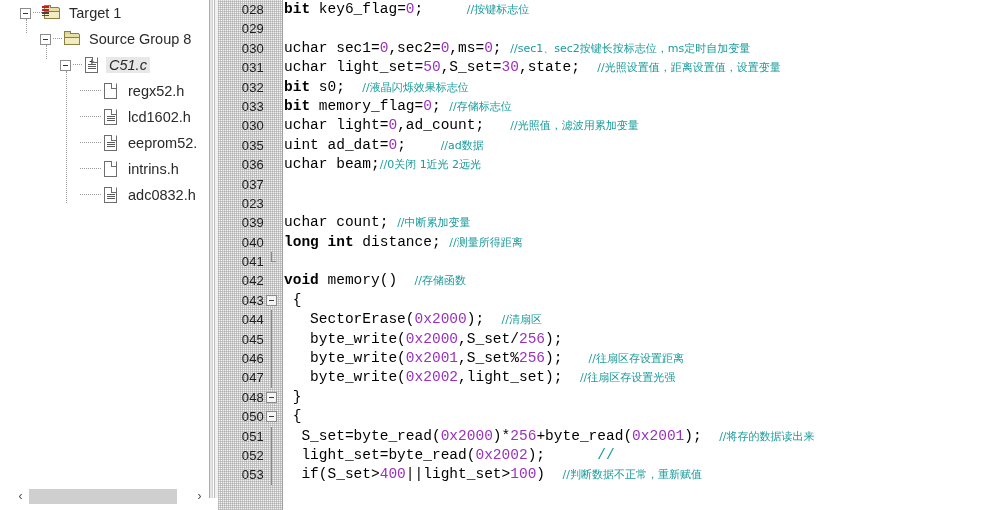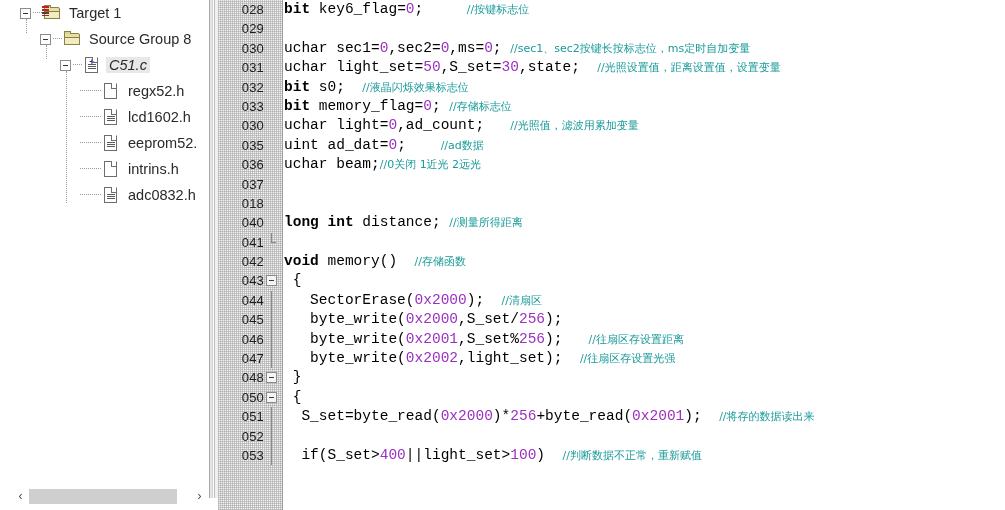--- a/index.html
+++ b/index.html
@@ -447,30 +447,31 @@
         <div class="code-line"><span class="lnum">028</span><span class="ltext"><span class="kw">bit </span><span class="plain">key6_flag=</span><span class="num">0</span><span class="plain">;     </span><span class="cmt cmt-cn">//按键标志位</span></span></div>
         <div class="code-line"><span class="lnum">029</span><span class="ltext"></span></div>
         <div class="code-line"><span class="lnum">030</span><span class="ltext"><span class="plain">uchar sec1=</span><span class="num">0</span><span class="plain">,sec2=</span><span class="num">0</span><span class="plain">,ms=</span><span class="num">0</span><span class="plain">; </span><span class="cmt cmt-cn">//sec1、sec2按键长按标志位，ms定时自加变量</span></span></div>
         <div class="code-line"><span class="lnum">031</span><span class="ltext"><span class="plain">uchar light_set=</span><span class="num">50</span><span class="plain">,S_set=</span><span class="num">30</span><span class="plain">,state;  </span><span class="cmt cmt-cn">//光照设置值，距离设置值，设置变量</span></span></div>
         <div class="code-line"><span class="lnum">032</span><span class="ltext"><span class="kw">bit </span><span class="plain">s0;  </span><span class="cmt cmt-cn">//液晶闪烁效果标志位</span></span></div>
         <div class="code-line"><span class="lnum">033</span><span class="ltext"><span class="kw">bit </span><span class="plain">memory_flag=</span><span class="num">0</span><span class="plain">; </span><span class="cmt cmt-cn">//存储标志位</span></span></div>
         <div class="code-line"><span class="lnum">030</span><span class="ltext"><span class="plain">uchar light=</span><span class="num">0</span><span class="plain">,ad_count;   </span><span class="cmt cmt-cn">//光照值，滤波用累加变量</span></span></div>
         <div class="code-line"><span class="lnum">035</span><span class="ltext"><span class="plain">uint ad_dat=</span><span class="num">0</span><span class="plain">;    </span><span class="cmt cmt-cn">//ad数据</span></span></div>
         <div class="code-line"><span class="lnum">036</span><span class="ltext"><span class="plain">uchar beam;</span><span class="cmt cmt-cn">//0关闭 1近光 2远光</span></span></div>
         <div class="code-line"><span class="lnum">037</span></div>
-        <div class="code-line"><span class="lnum">018</span><span class="ltext"></span></div>
+        <div class="code-line"><span class="lnum">023</span><span class="ltext"></span></div>
+        <div class="code-line"><span class="lnum">039</span><span class="ltext"><span class="plain">uchar count; </span><span class="cmt cmt-cn">//中断累加变量</span></span></div>
         <div class="code-line"><span class="lnum">040</span><span class="ltext"><span class="kw">long int </span><span class="plain">distance; </span><span class="cmt cmt-cn">//测量所得距离</span></span></div>
         <div class="code-line"><span class="lnum">041</span><span class="foldline end endcap"></span><span class="ltext"></span></div>
         <div class="code-line"><span class="lnum">042</span><span class="ltext"><span class="kw">void </span><span class="plain">memory()  </span><span class="cmt cmt-cn">//存储函数</span></span></div>
         <div class="code-line"><span class="lnum">043</span><span class="fold"></span><span class="ltext"><span class="plain"> {</span></span></div>
         <div class="code-line"><span class="lnum">044</span><span class="foldline"></span><span class="ltext"><span class="plain">   SectorErase(</span><span class="num">0x2000</span><span class="plain">);  </span><span class="cmt cmt-cn">//清扇区</span></span></div>
         <div class="code-line"><span class="lnum">045</span><span class="foldline"></span><span class="ltext"><span class="plain">   byte_write(</span><span class="num">0x2000</span><span class="plain">,S_set/</span><span class="num">256</span><span class="plain">);</span></span></div>
         <div class="code-line"><span class="lnum">046</span><span class="foldline"></span><span class="ltext"><span class="plain">   byte_write(</span><span class="num">0x2001</span><span class="plain">,S_set%</span><span class="num">256</span><span class="plain">);   </span><span class="cmt cmt-cn">//往扇区存设置距离</span></span></div>
         <div class="code-line"><span class="lnum">047</span><span class="foldline"></span><span class="ltext"><span class="plain">   byte_write(</span><span class="num">0x2002</span><span class="plain">,light_set);  </span><span class="cmt cmt-cn">//往扇区存设置光强</span></span></div>
         <div class="code-line"><span class="lnum">048</span><span class="fold"></span><span class="ltext"><span class="plain"> }</span></span></div>
         <div class="code-line"><span class="lnum">050</span><span class="fold"></span><span class="ltext"><span class="plain"> {</span></span></div>
         <div class="code-line"><span class="lnum">051</span><span class="foldline"></span><span class="ltext"><span class="plain">  S_set=byte_read(</span><span class="num">0x2000</span><span class="plain">)*</span><span class="num">256</span><span class="plain">+byte_read(</span><span class="num">0x2001</span><span class="plain">);  </span><span class="cmt cmt-cn">//将存的数据读出来</span></span></div>
-        <div class="code-line"><span class="lnum">052</span><span class="foldline"></span></div>
+        <div class="code-line"><span class="lnum">052</span><span class="foldline"></span><span class="ltext"><span class="plain">  light_set=byte_read(</span><span class="num">0x2002</span><span class="plain">);      </span><span class="cmt">//</span></span></div>
         <div class="code-line"><span class="lnum">053</span><span class="foldline"></span><span class="ltext"><span class="plain">  if(S_set&gt;</span><span class="num">400</span><span class="plain">||light_set&gt;</span><span class="num">100</span><span class="plain">)  </span><span class="cmt cmt-cn">//判断数据不正常，重新赋值</span></span></div>
       </div>
   </div>
 
 </div>
 
 </body></html>

